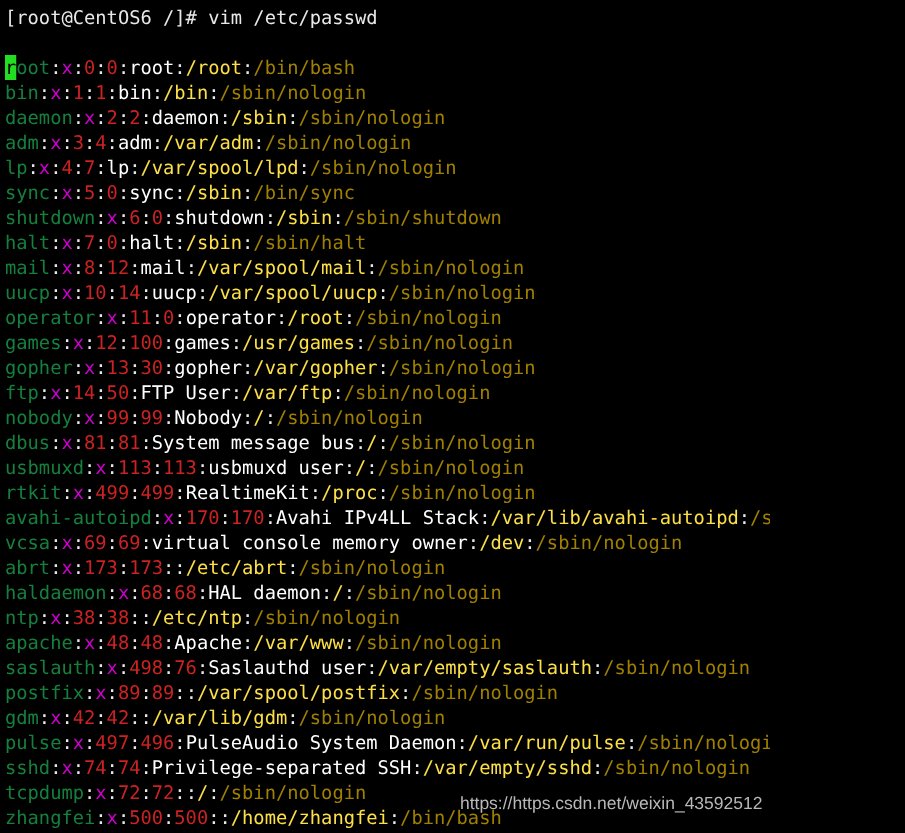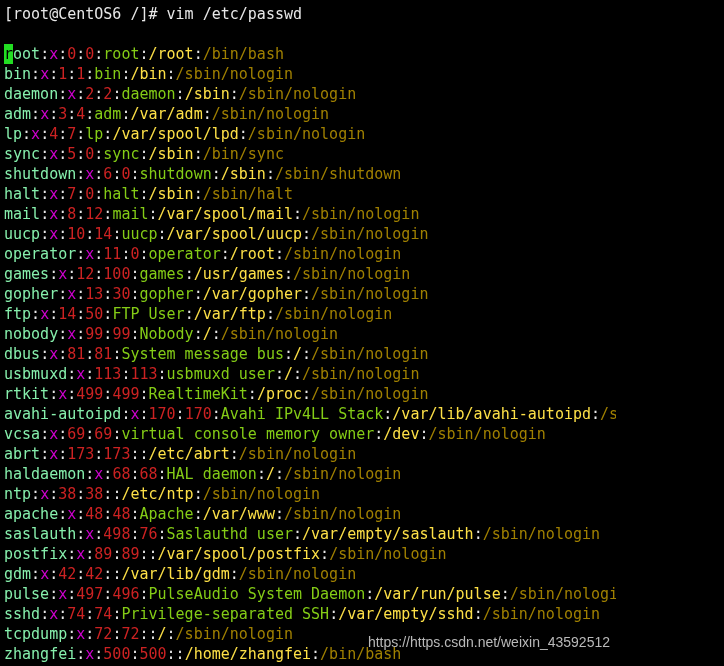--- a/index.html
+++ b/index.html
@@ -29,25 +29,25 @@
     white-space: pre;
     overflow: hidden;
   }
   .prompt-line {
     color: #e8e8e8;
   }
   .blank-line {
     height: 20px;
   }
   
-  .c-user   { color: #86efac; text-align: right; }            
+  .c-user   { color: #15803d; text-align: right; }            
   .c-colon  { color: #e8e8e8; }            
   .c-x      { color: #cd00cd; }            
   .c-id     { color: #cc2222; }            
-  .c-gecos  { color: #84cc16; }            
+  .c-gecos  { color: #ffffff; }            
   .c-home   { color: #fde047; }            
   .c-shell  { color: #a08000; text-align: center; }            
   .cursor {
     background: #22dd22;
     color: #000000;
     display: inline-block;
   }
   #watermark {
     position: absolute;
     right: 6px;

